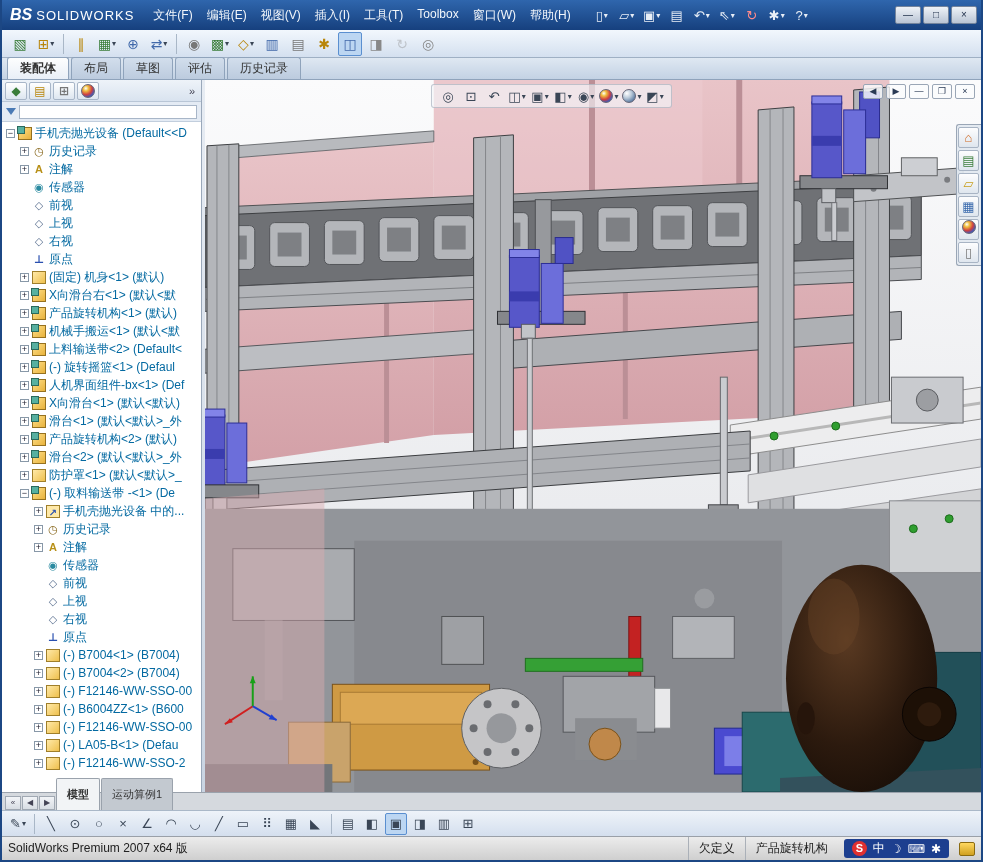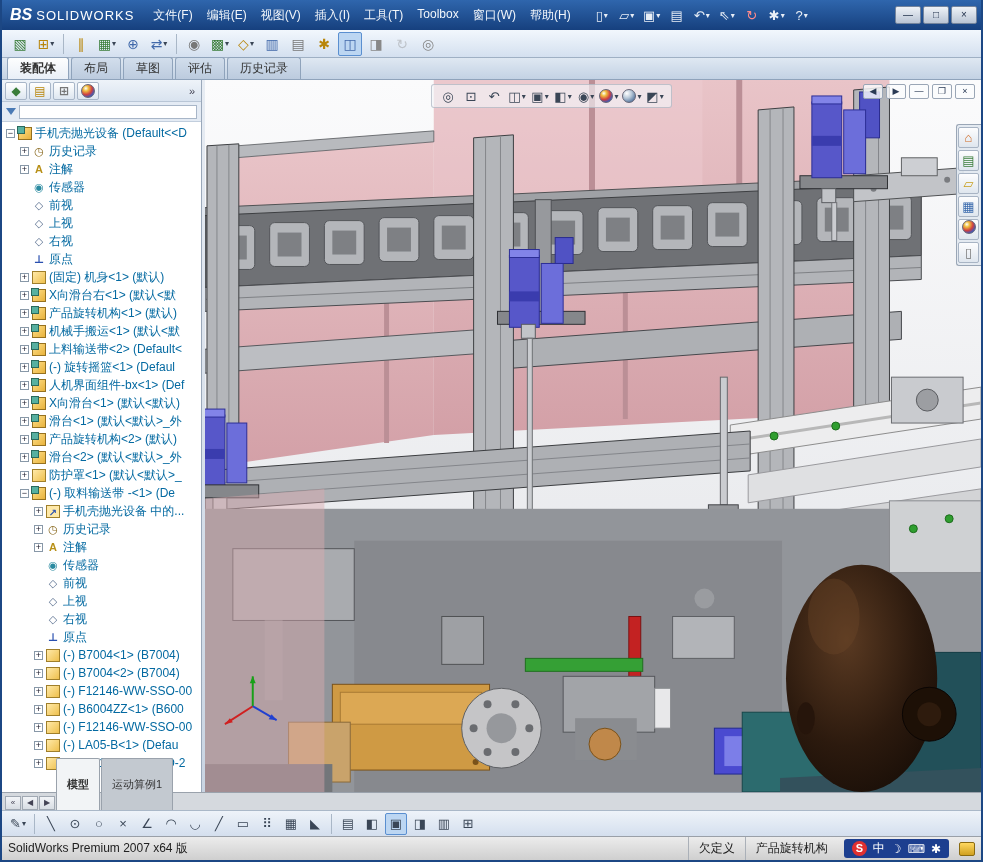--- a/index.html
+++ b/index.html
@@ -68,21 +68,21 @@
   .hud{position:absolute;top:4px;left:226px;display:flex;align-items:center;gap:3px;background:rgba(244,247,250,.62);border:1px solid rgba(150,160,175,.55);border-radius:3px;padding:1px 6px;}
   .hud .tbtn{height:20px;min-width:20px;font-size:13px;}
   .docctrl{position:absolute;top:4px;right:6px;display:flex;gap:3px;}
   .dbtn{width:20px;height:15px;background:rgba(250,251,253,.82);border:1px solid #9aa6b6;border-radius:2px;font-size:9px;line-height:12px;text-align:center;color:#2a3a55;}
   .taskpane{position:absolute;top:44px;right:0;width:25px;display:flex;flex-direction:column;gap:2px;background:rgba(226,232,240,.92);border:1px solid #9aa6b6;border-right:none;border-radius:3px 0 0 3px;padding:2px 1px;}
   .tp-btn{width:21px;height:21px;background:linear-gradient(#fdfdfe,#dfe6ee);border:1px solid #a8b4c4;border-radius:2px;font-size:13px;text-align:center;line-height:19px;}
 
   
   .bottomtabs{flex:none;height:18px;background:#d5d9de;border-top:1px solid #9aa2ac;display:flex;align-items:flex-end;padding:0 3px;gap:1px;}
   .nav-btn{width:16px;height:14px;font-size:8px;line-height:12px;text-align:center;color:#445;background:linear-gradient(#f2f4f7,#d8dde3);border:1px solid #a0a8b2;flex:none;}
-  .btab{font-size:11px;padding:18px 10px;border:1px solid #9aa2ac;border-bottom:none;background:#c3c9d0;color:#333;border-radius:2px 2px 0 0;white-space:nowrap;}
+  .btab{font-size:11px;padding:8px 10px;border:1px solid #9aa2ac;border-bottom:none;background:#c3c9d0;color:#333;border-radius:2px 2px 0 0;white-space:nowrap;}
   .btab.active{background:#f2f4f6;font-weight:bold;}
   .sketchbar{flex:none;height:26px;background:linear-gradient(#eef3f9,#d4dfee);border-top:1px solid #aab8c8;display:flex;align-items:center;padding:0 5px;gap:2px;}
   .sketchbar .tbtn{height:22px;min-width:22px;font-size:13px;}
 
   .statusbar{flex:none;height:24px;background:linear-gradient(var(--status-bg-1,#ececec),var(--status-bg-2,#cfcfcf));border-top:1px solid #9aa0a8;display:flex;align-items:center;padding:0 6px;font-size:12px;color:#222;}
   .sp{flex:1;}
   .scell{border-left:1px solid #aab0b8;padding:0 10px;height:100%;display:flex;align-items:center;white-space:nowrap;}
   .ime{display:flex;align-items:center;gap:6px;background:var(--ime-blue,#1d3f8f);border-radius:3px;padding:0 8px;color:#fff;height:19px;margin:0 6px;}
   .slogo{width:15px;height:15px;border-radius:50%;background:var(--sogou-red,#e03030);color:#fff;font-weight:bold;font-size:11px;line-height:15px;text-align:center;}
   .iglyph{font-size:12px;color:#fff;}

